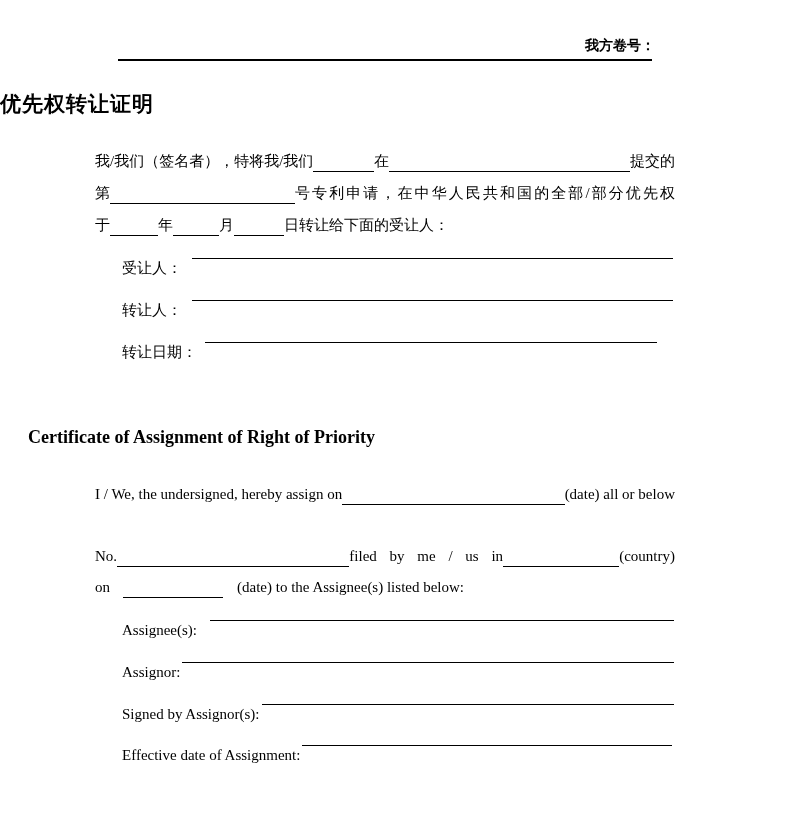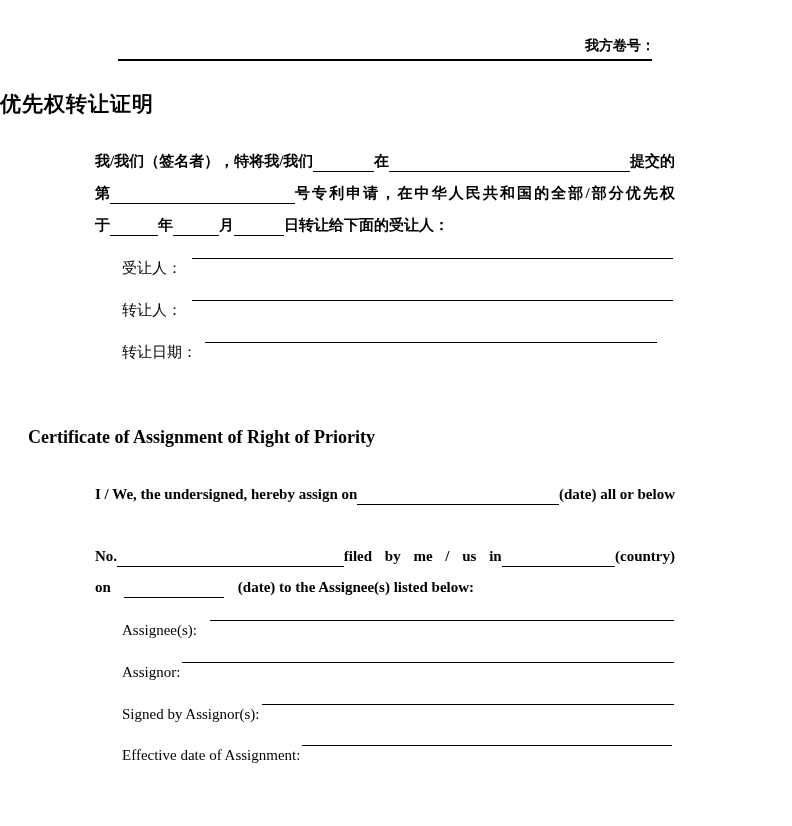--- a/index.html
+++ b/index.html
@@ -44,21 +44,20 @@
     font-weight: bold;
   }
   .line {
     position: absolute;
     left: 95px; width: 580px;
     display: flex;
     align-items: stretch;
     font-size: 15px;
     line-height: 21px;
     white-space: nowrap;
-    font-weight: bold;
   }
   .tline {
     position: absolute;
     left: 95px; width: 580px;
     font-size: 15px;
     line-height: 21px;
     text-align: justify;
     text-align-last: justify;
   }
   .blank { border-bottom: 1px solid #000; display: inline-block; }

